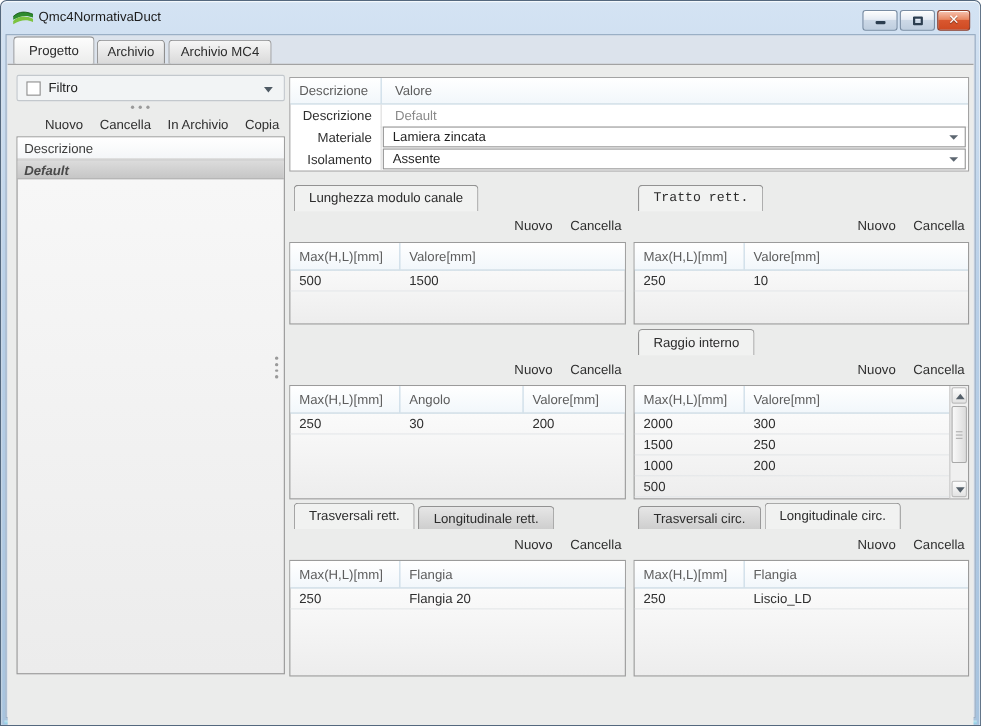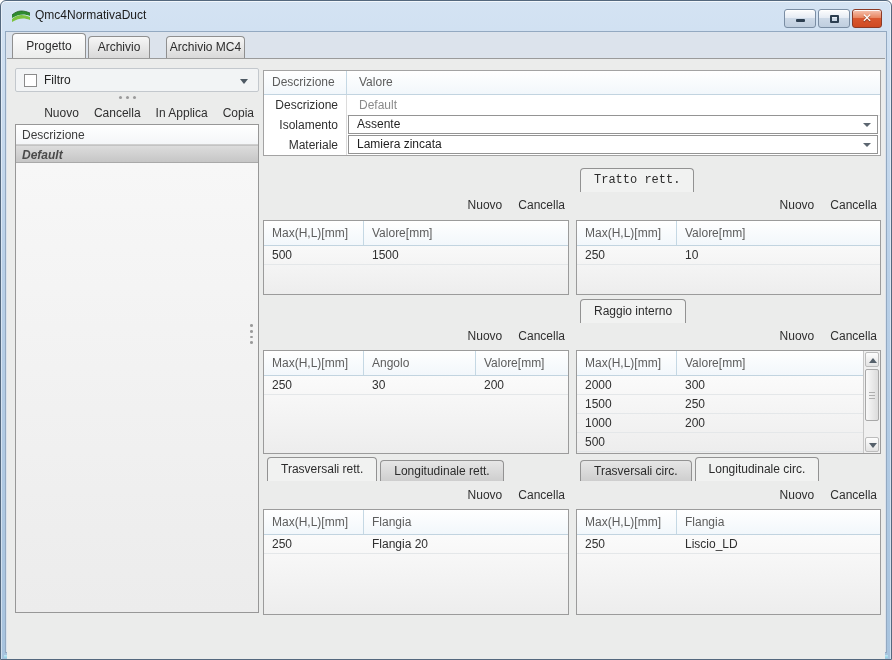--- a/index.html
+++ b/index.html
@@ -150,39 +150,39 @@
           <span class="ic-close">✕</span>
         </div>
     </div>
   </div>
 
   <div class="client">
 
     <div class="tabbar">
       <div class="tab active" style="left:6px;width:74px;">Progetto</div>
       <div class="tab" style="left:82px;width:62px;">Archivio</div>
-      <div class="tab" style="left:160px;width:79px;">Archivio MC4</div>
+      <div class="tab" style="left:147px;width:94px;">Archivio MC4</div>
     </div>
 
     <div class="pane">
 
       <div class="filter">
         <span class="checkbox"></span>
         <span class="filter-label">Filtro</span>
         <span class="dd-arrow"></span>
       </div>
       <div class="hdots">
           <i></i>
           <i></i>
           <i></i>
         </div>
       <div class="ltoolbar">
         <span class="tbtn">Nuovo</span>
         <span class="tbtn">Cancella</span>
-        <span class="tbtn">In Applica</span>
+        <span class="tbtn">In Archivio</span>
         <span class="tbtn">Copia</span>
       </div>
       <div class="listview">
         <div class="lv-header">Descrizione</div>
         <div class="lv-row selected">Default</div>
       </div>
       <div class="vdots">
           <i></i>
           <i></i>
           <i></i>
@@ -192,29 +192,32 @@
       <div class="propgrid">
         <div class="pg-head">
           <span class="c1">Descrizione</span>
           <span class="c2">Valore</span>
         </div>
         <div class="pg-row">
           <span class="pg-label">Descrizione</span>
           <span class="pg-text">Default</span>
         </div>
         <div class="pg-row">
+          <span class="pg-label">Materiale</span>
+          <span class="combo"><span>Lamiera zincata</span><span class="arr"></span></span>
+        </div>
+        <div class="pg-row">
           <span class="pg-label">Isolamento</span>
           <span class="combo"><span>Assente</span><span class="arr"></span></span>
         </div>
-        <div class="pg-row">
-          <span class="pg-label">Materiale</span>
-          <span class="combo"><span>Lamiera zincata</span><span class="arr"></span></span>
-        </div>
-      </div>
-
+      </div>
+
+      <div class="gtabs" style="left:260px;top:109px;">
+        <div class="gtab active">Lunghezza modulo canale</div>
+      </div>
       <div class="gactions" style="left:256px;top:136px;width:306px;">
         <span class="glink">Nuovo</span>
         <span class="glink">Cancella</span>
       </div>
       <div class="gtable" style="left:256px;top:161px;width:306px;height:75px;">
         <div class="gt-head t2">
           <span>Max(H,L)[mm]</span>
           <span>Valore[mm]</span>
         </div>
         <div class="gt-row t2">

